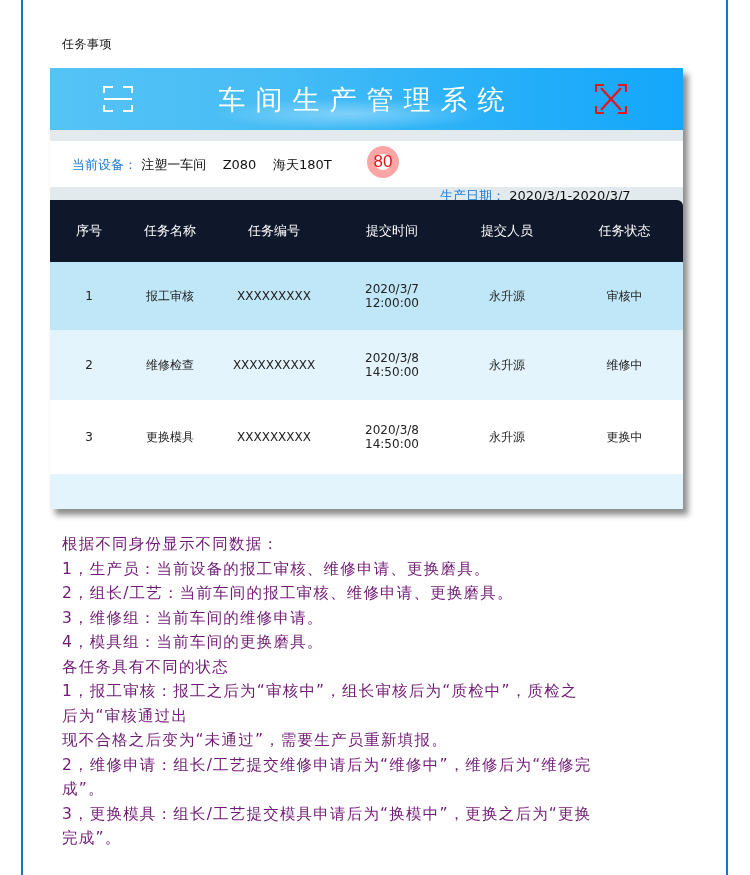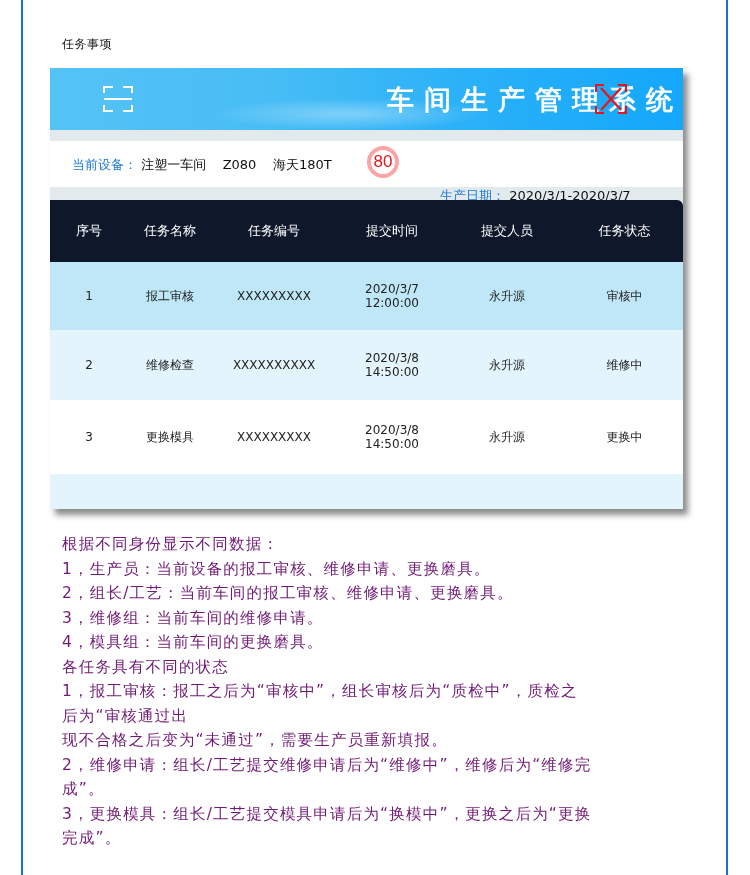--- a/index.html
+++ b/index.html
@@ -26,43 +26,42 @@
     }
     .panel-header {
       position: absolute; left: 0; top: 0; width: 633px; height: 62px;
       background: linear-gradient(90deg, #55c3f6 0%, #47bdf5 35%, #2bb1f8 65%, #14a7fb 100%);
     }
     .panel-header::after {
       content: ""; position: absolute; left: 160px; top: 30px; width: 280px; height: 32px;
       background: radial-gradient(ellipse at center, rgba(255,255,255,0.35) 0%, rgba(255,255,255,0) 70%);
     }
     .header-title {
-      position: absolute; left: 0; right: 0; top: 14px; text-align: right;
+      position: absolute; left: 0; right: 0; top: 14px; text-align: center;
       font-size: 27px; color: #ffffff; letter-spacing: 10px; padding-left: 0;
       z-index: 2;
-      font-weight: bold;
     }
     .expand-icon {
       position: absolute; left: 53px; top: 18px; width: 30px; height: 26px; z-index: 2;
     }
     .close-icon {
       position: absolute; left: 545px; top: 16px; width: 32px; height: 30px; z-index: 2;
     }
 
     .info-bar {
       position: absolute; left: 0; top: 73px; width: 633px; height: 46px;
       background: #ffffff;
       font-size: 13px; display: flex; align-items: center;
     }
     .info-label { color: #1d7bd6; }
     .info-value { color: #111; }
     .equip { position: absolute; left: 22px; top: 15px; white-space: nowrap; }
     .badge-80 {
       position: absolute; left: 317px; top: 5px; width: 32px; height: 32px;
-      border-radius: 50%; border: 4px solid #fca5a5; background: #fff;
+      border-radius: 50%; border: 8px solid #fca5a5; background: #fff;
       box-sizing: border-box; display: flex; align-items: center; justify-content: center;
       color: #e4161c; font-size: 17px; font-family: "Liberation Sans", sans-serif;
     }
     .date { position: absolute; left: 390px; top: 15px; white-space: nowrap; margin-top: 31px; }
 
     .table {
       position: absolute; left: 0; top: 132px; width: 633px;
       border-top-right-radius: 6px; overflow: hidden;
     }
     .thead {

